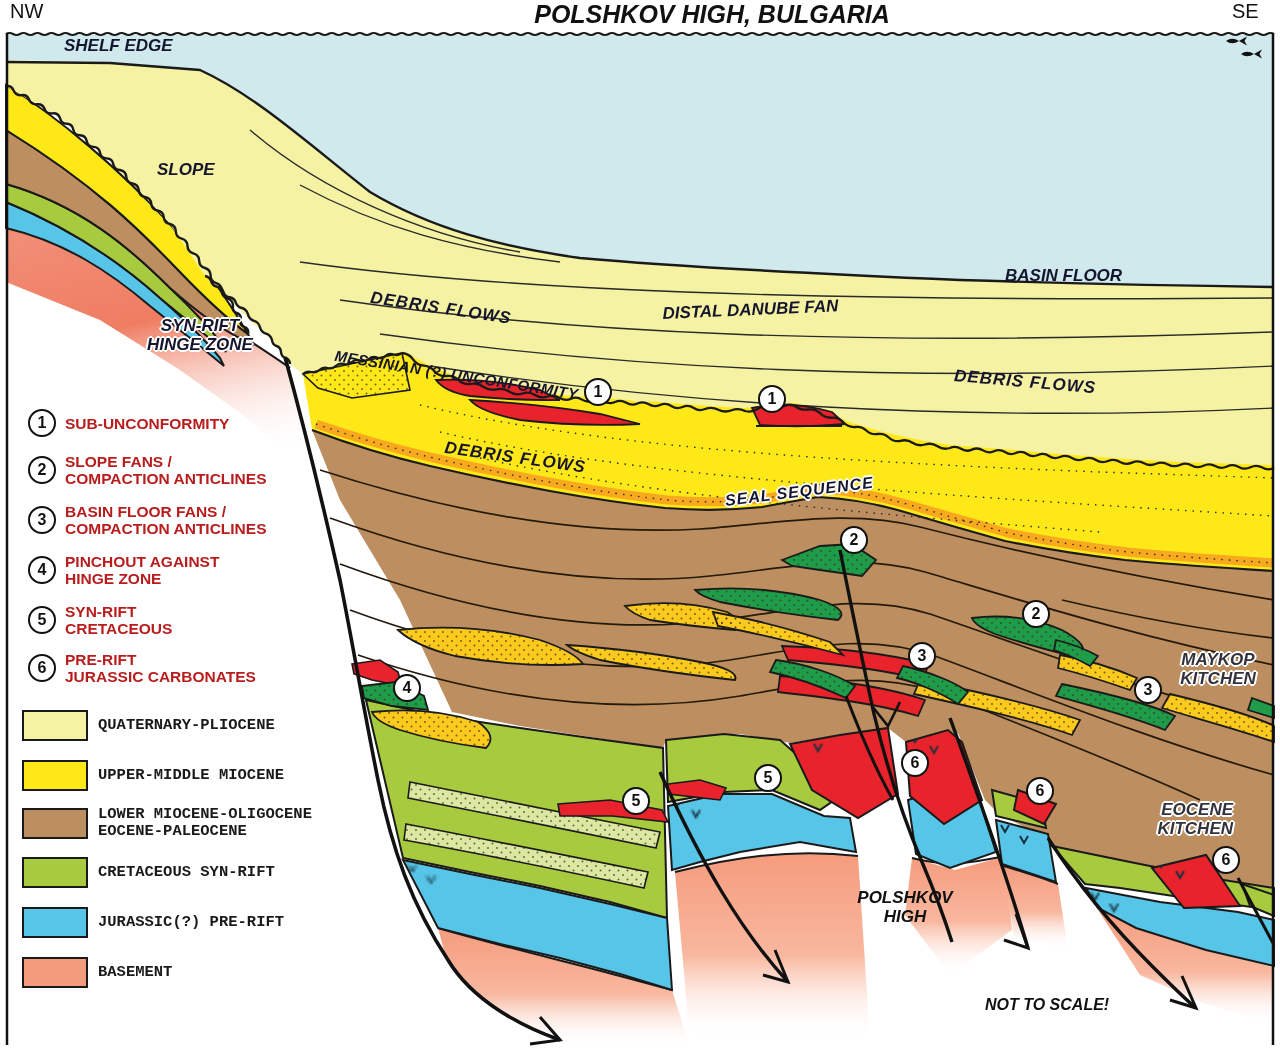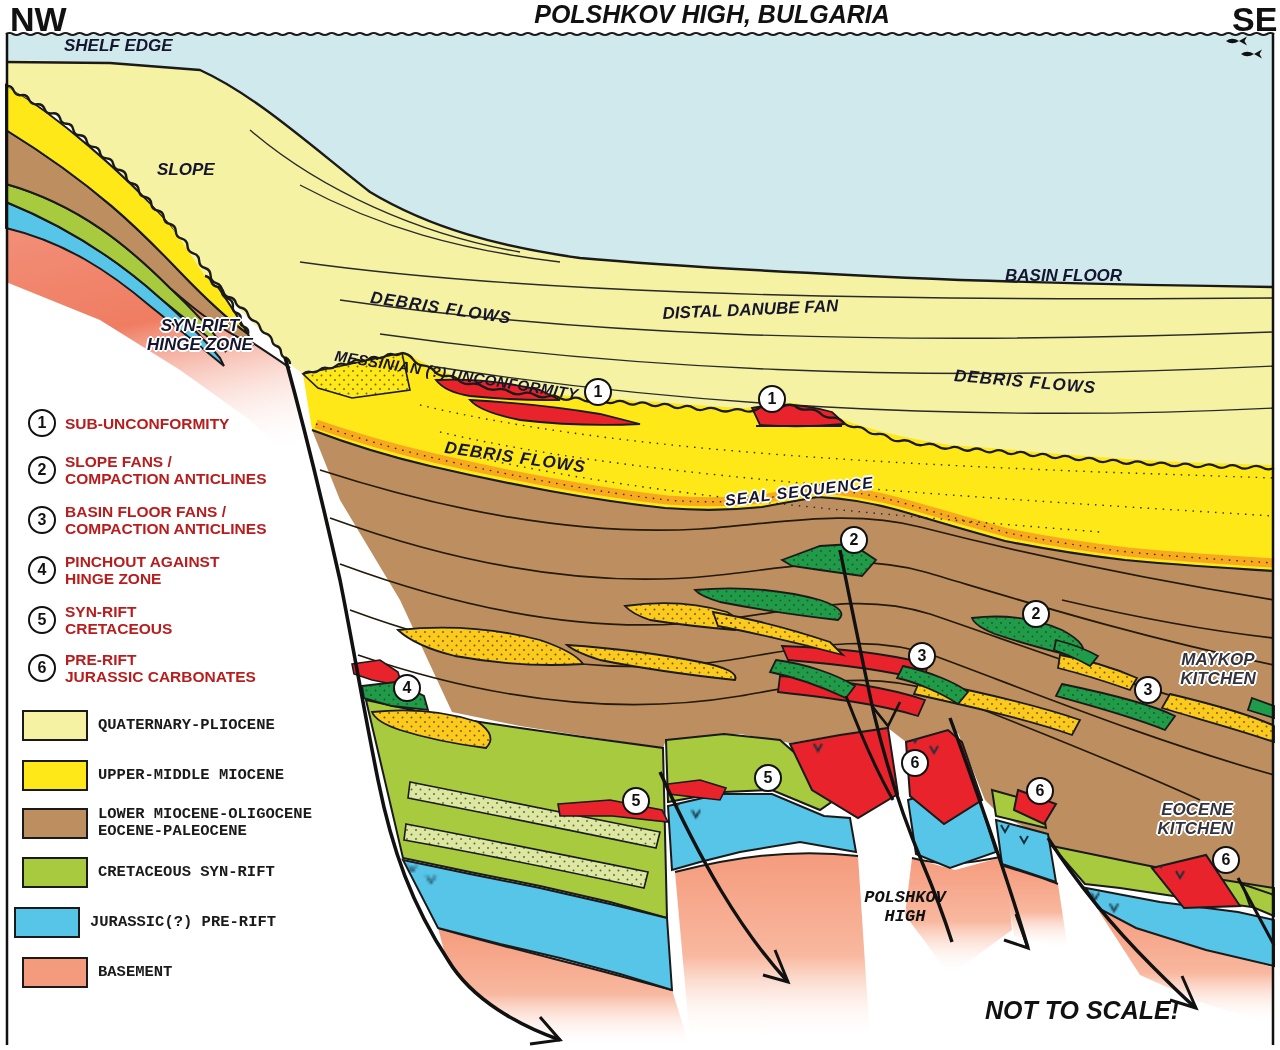--- a/index.html
+++ b/index.html
@@ -4,21 +4,21 @@
 <style>
   html,body{margin:0;padding:0;background:#fff;}
   #stage{position:relative;width:1280px;height:1050px;background:#fff;overflow:hidden;
          font-family:"Liberation Sans",sans-serif;}
   #art{position:absolute;left:0;top:0;}
   .mlab{position:absolute;font-family:"Liberation Sans",sans-serif;font-style:italic;font-weight:bold;
         font-size:17px;line-height:1.12;color:#15152e;white-space:nowrap;transform-origin:left top;}
   .halo{text-shadow:-2px 0 0 #fff,2px 0 0 #fff,0 -2px 0 #fff,0 2px 0 #fff,
         -1px -1px 0 #fff,1px 1px 0 #fff,-1px 1px 0 #fff,1px -1px 0 #fff;}
   .ctr{text-align:center;}
-  .compass{position:absolute;font-weight:bold;font-size:34px;color:#111;}
+  .compass{position:absolute;font-weight:normal;font-size:20px;color:#111;}
   #title{position:absolute;left:452px;top:0;width:520px;text-align:center;font-weight:bold;
          font-style:italic;font-size:25px;color:#111;}
   .marker{position:absolute;width:28px;height:28px;border:2.5px solid #111;border-radius:50%;
           background:#fff;box-sizing:border-box;display:flex;align-items:center;justify-content:center;
           font-weight:bold;font-size:16px;color:#111;}
   .annrow{position:absolute;display:flex;align-items:center;gap:9px;}
   .annrow .marker{position:static;flex:0 0 auto;}
   .annlbl{font-weight:bold;font-size:15.5px;line-height:17px;color:#b91c1c;}
   .annlbl span{display:block;}
   .annlbl span:empty{display:none;}
@@ -271,25 +271,25 @@
 </div>
 <div class="mlab halo" style="left:724px;top:492px;transform:rotate(-7deg);font-size:16px;letter-spacing:1px;">SEAL SEQUENCE</div>
 <div class="mlab ctr halo" style="left:1158px;top:650px;width:120px;color:#33333d;">
   <span>MAYKOP</span><br>
   <span>KITCHEN</span>
 </div>
 <div class="mlab ctr halo" style="left:1113px;top:800px;width:120px;color:#33333d;text-align:right;">
   <span>EOCENE</span><br>
   <span>KITCHEN</span>
 </div>
-<div class="mlab ctr" style="left:843px;top:888px;width:124px;color:#111;font-family:Liberation Mono, monospace;">
+<div class="mlab ctr" style="left:843px;top:888px;width:124px;color:#111;">
   <span>POLSHKOV</span><br>
   <span>HIGH</span>
 </div>
-<div class="mlab" style="left:985px;top:996px;font-size:25px;color:#111;">NOT  TO  SCALE!</div>
+<div class="mlab" style="left:985px;top:996px;font-size:16px;color:#111;">NOT  TO  SCALE!</div>
 
 <div class="marker" style="left:584px;top:378px;">1</div>
 <div class="marker" style="left:758px;top:385px;">1</div>
 <div class="marker" style="left:840px;top:526px;">2</div>
 <div class="marker" style="left:1022px;top:600px;">2</div>
 <div class="marker" style="left:908px;top:642px;">3</div>
 <div class="marker" style="left:1134px;top:676px;">3</div>
 <div class="marker" style="left:393px;top:674px;">4</div>
 <div class="marker" style="left:622px;top:787px;">5</div>
 <div class="marker" style="left:754px;top:764px;">5</div>
@@ -357,21 +357,21 @@
         <span>LOWER MIOCENE-OLIGOCENE</span>
         <span>EOCENE-PALEOCENE</span>
       </div>
 </div>
 <div class="stratrow" style="left:22px;top:857px;">
   <div class="swatch" style="background: rgb(167, 202, 62);"></div>
   <div class="stratlbl">
         <span>CRETACEOUS SYN-RIFT</span>
       </div>
 </div>
-<div class="stratrow" style="left:14px;top:907px;justify-content:flex-end;">
+<div class="stratrow" style="left:22px;top:907px;justify-content:flex-end;">
   <div class="swatch" style="background: rgb(87, 197, 232);"></div>
   <div class="stratlbl">
         <span>JURASSIC(?) PRE-RIFT</span>
       </div>
 </div>
 <div class="stratrow" style="left:22px;top:957px;">
   <div class="swatch" style="background: rgb(245, 155, 125);"></div>
   <div class="stratlbl">
         <span>BASEMENT</span>
       </div>

